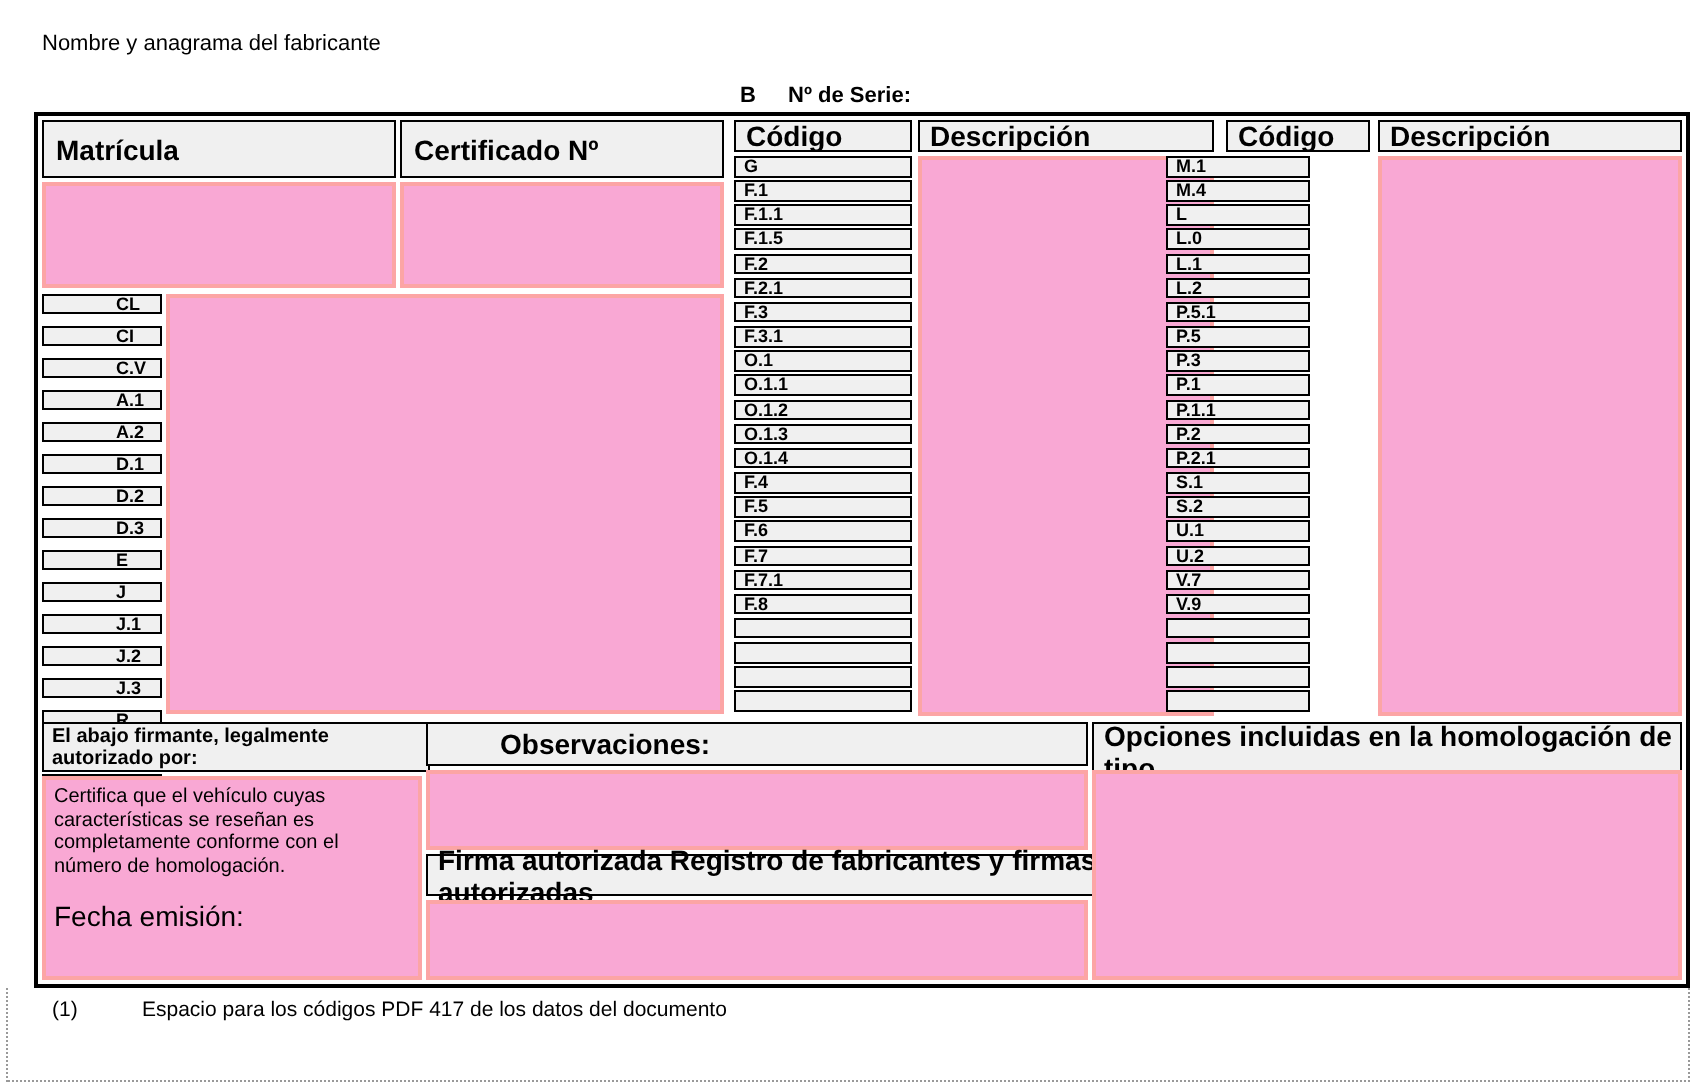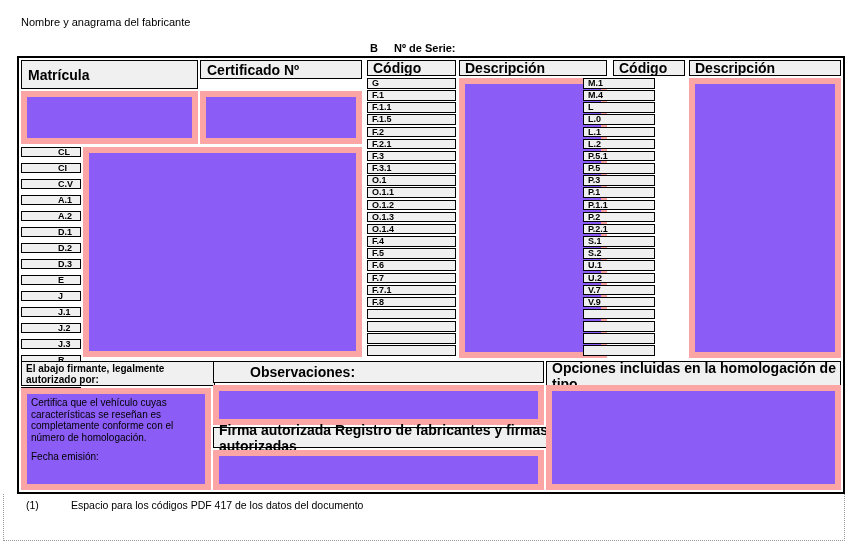--- a/index.html
+++ b/index.html
@@ -10,28 +10,28 @@
 
   #top-label { left:5px; top:16px; font-size:11px;margin-left:16px; }
 
   #serial-label { left:370px; top:42px; font-size:11px; font-weight:bold; }
   #serial-label .serial-prefix { display:inline-block; }
   #serial-label .serial-text { display:inline-block; margin-left:13px; }
 
   #main-table { left:17px; top:56px; width:828px; height:438px; border:2px solid #000; background:#fff; }
 
   .shaded { background:#f0f0f0; border:1px solid #000; }
-  .blank-cell { background:#8b5cf6; border:6px solid #fca5a5; }
+  .blank-cell { background:#f9a8d4; border:2px solid #fca5a5; }
 
   .hdr { display:flex; align-items:center; font-weight:bold; font-size:14px; padding-left:6px; }
   .hdr-sm { display:flex; align-items:center; font-weight:bold; font-size:14px; padding-left:5px; }
 
   
   .matricula-header  { left:2px;  top:2px;  width:177px; height:29px; }
-  .certificado-header{ left:181px; top:2px; width:162px; height:19px; }
+  .certificado-header{ left:181px; top:2px; width:162px; height:29px; }
   .matricula-value   { left:2px;  top:33px; width:177px; height:53px; }
   .certificado-value { left:181px; top:33px; width:162px; height:53px; }
 
   
   .codes-col { position:absolute; }
   #left-codes  { left:2px;   top:89px; width:60px; }
   #mid-codes   { left:348px; top:20px; width:89px; }
   #right-codes { left:564px; top:20px; width:72px; }
 
   .code-box { border:1px solid #000; background:#f0f0f0; font-weight:bold;
@@ -49,21 +49,21 @@
   
   .left-desc-cell  { left:64px;  top:89px; width:279px; height:210px; }
   .mid-desc-cell   { left:440px; top:20px; width:148px; height:280px; }
   .right-desc-cell { left:670px; top:20px; width:152px; height:280px; }
 
   
   .signer-header { left:2px; top:303px; width:194px; height:25px;
                    font-weight:bold; font-size:10px; line-height:11px; padding:1px 2px 0 4px; }
   .signer-body   { left:2px; top:330px; width:190px; height:102px; }
   .signer-text   { font-size:10px; line-height:11.5px; padding:3px 6px 0 4px; }
-  .fecha-label   { position:absolute; left:4px; bottom:22px; font-size:10px; }
+  .fecha-label   { position:absolute; left:4px; bottom:22px; font-size:14px; }
 
   .obs-header  { left:194px; top:303px; width:331px; height:22px;padding-left:36px; }
   .obs-cell    { left:194px; top:327px; width:331px; height:40px; }
   .firma-header{ left:194px; top:369px; width:349px; height:21px; }
   .firma-cell  { left:194px; top:392px; width:331px; height:40px; }
 
   .opciones-header { left:527px; top:303px; width:295px; height:30px; }
   .opciones-cell   { left:527px; top:327px; width:295px; height:105px; }
 
   

